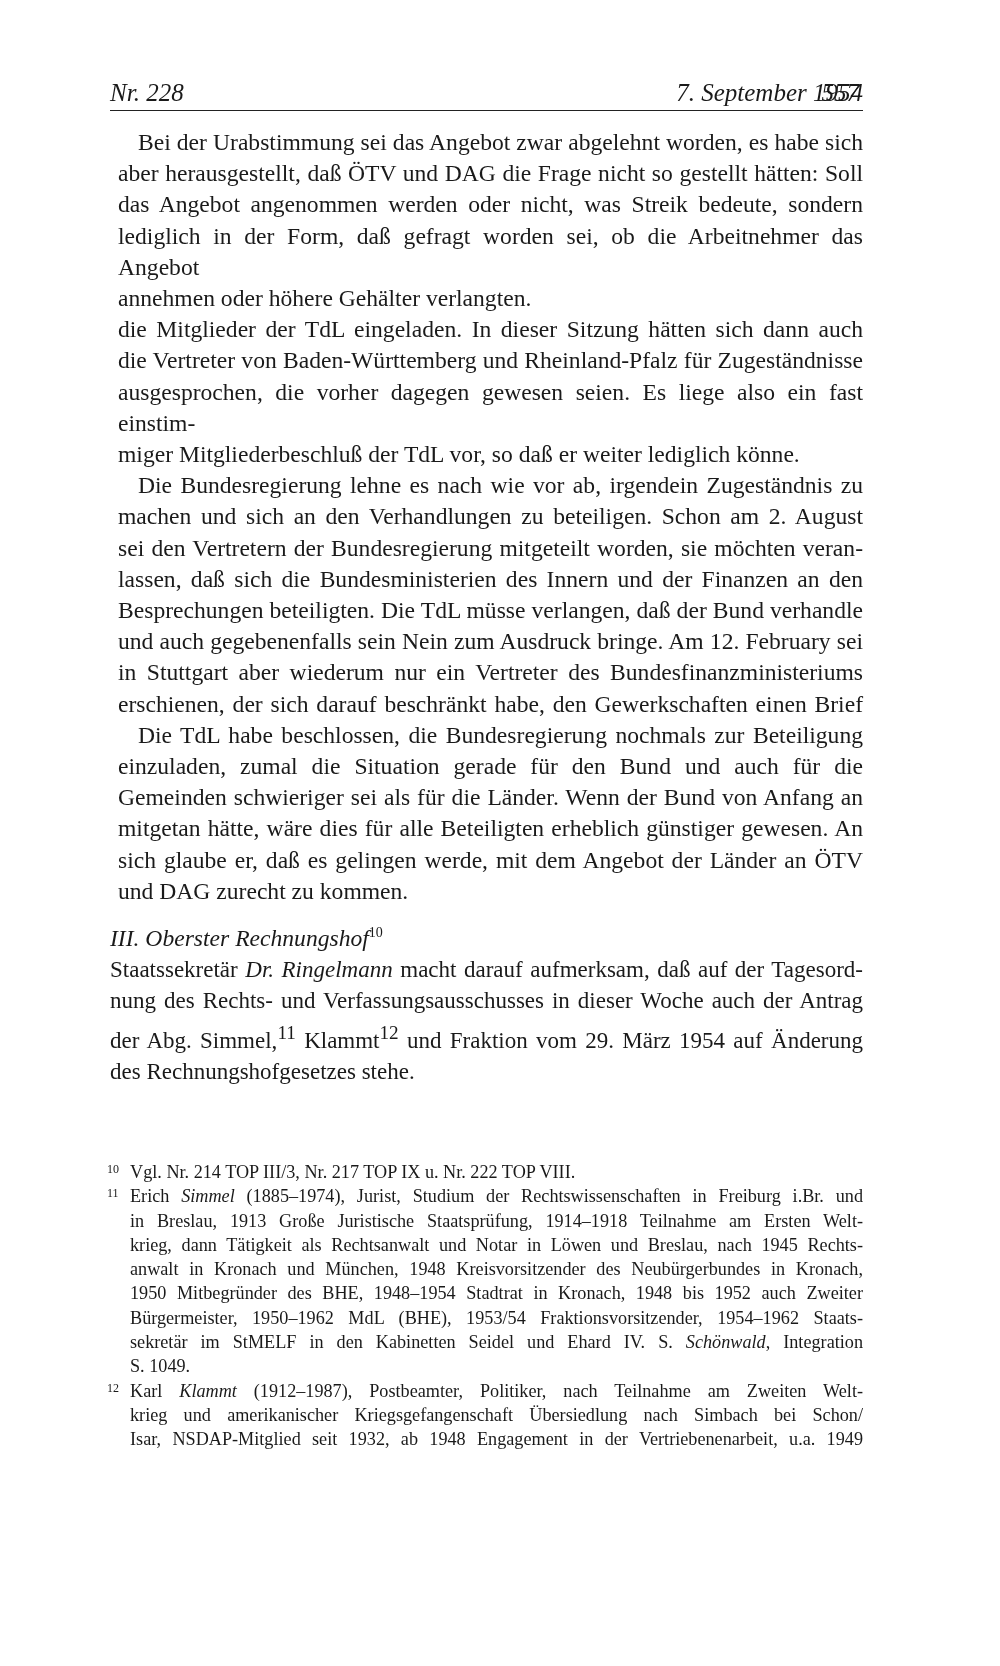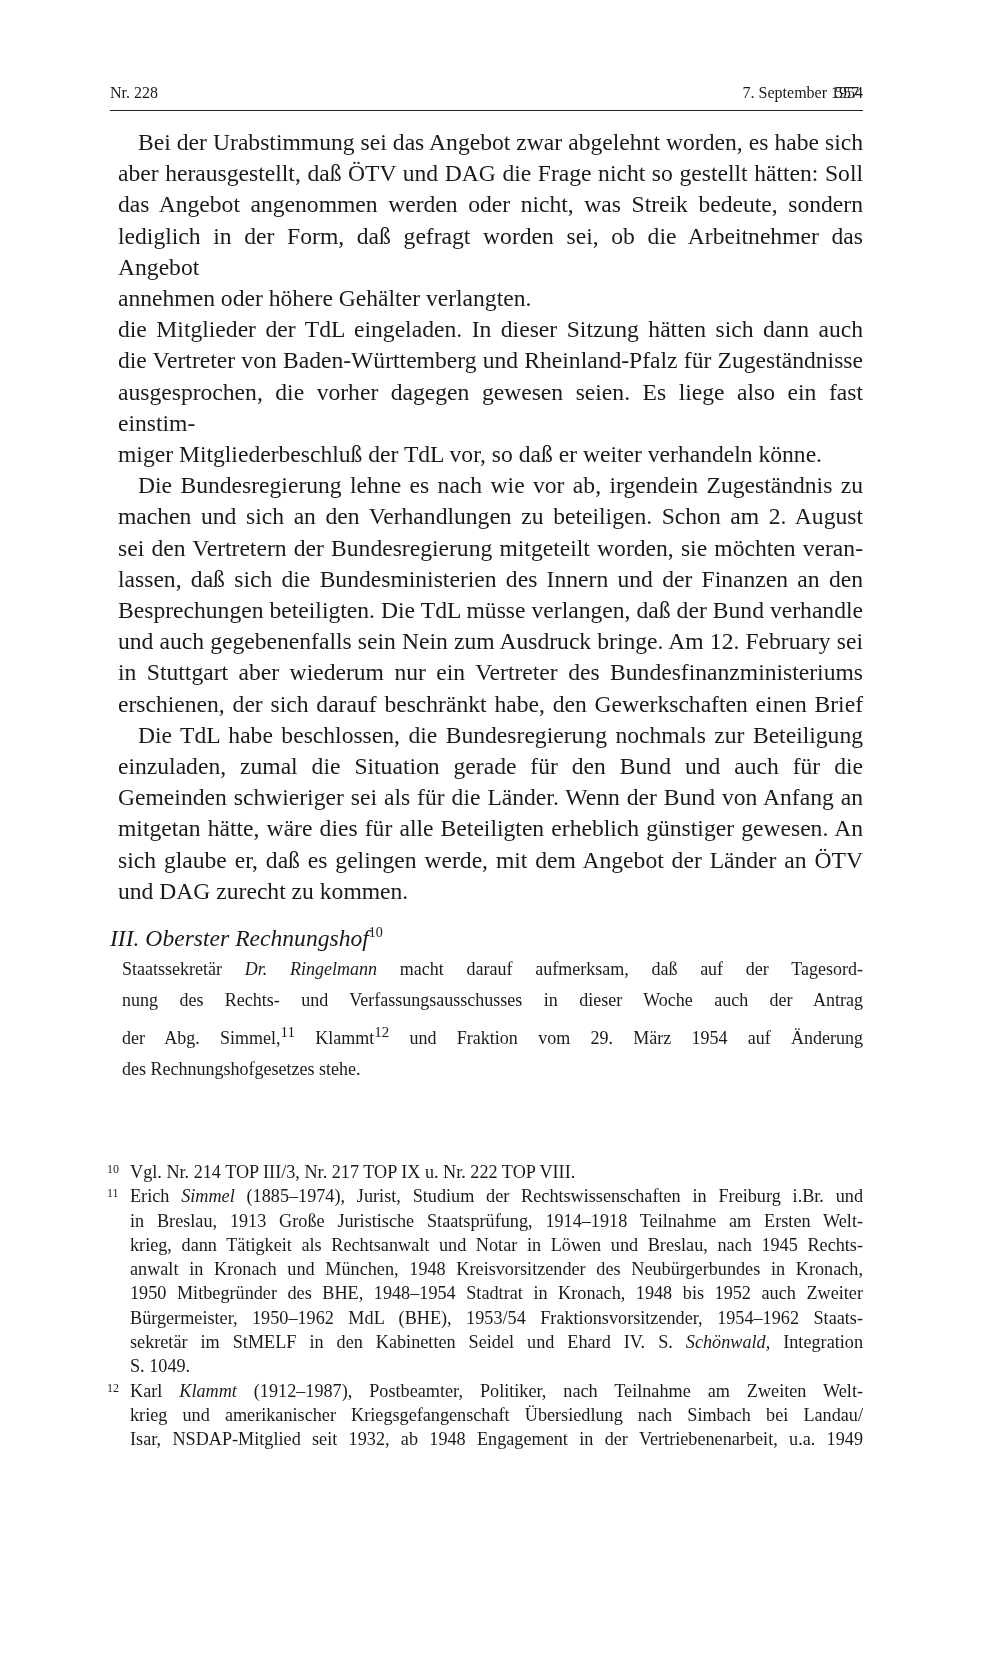--- a/index.html
+++ b/index.html
@@ -1,28 +1,28 @@
 <!DOCTYPE html>
 <html><head>
 <meta charset="utf-8">
 <style>
   html, body { margin: 0; padding: 0; background: #ffffff; }
   body { width: 1000px; height: 1666px; position: relative; overflow: hidden; color: #1a1a1a; font-family: "Liberation Serif", "DejaVu Serif", serif; }
   .page { position: absolute; left: 110px; top: 78px; width: 753px; }
-  .running-head { position: relative; height: 32px; font-size: 16px; line-height: 30px; border-bottom: 1.2px solid #222; }
+  .running-head { position: relative; height: 32px; font-size: 25px; line-height: 30px; border-bottom: 1.2px solid #222; font-style: italic; }
   .rh-left { position: absolute; left: 0; top: 0; }
   .rh-center { position: absolute; left: 0; right: 0; top: 0; text-align: right; }
   .rh-right { position: absolute; right: 4px; top: 0; }
   .body-text { margin-top: 16px; font-size: 23.6px; line-height: 31.2px; text-align: justify; hyphens: manual; margin-left: 8px; }
   .body-text p { margin: 0; text-indent: 20px; }
   .body-text p .line { display: block; text-align: justify; text-align-last: justify; }
   .body-text p .line.last { text-align-last: left; }
   .section-heading { margin-top: 16px; font-style: italic; font-size: 23.6px; line-height: 31.2px; }
   .section-heading sup, .body-text sup { font-size: 14px; line-height: 0; vertical-align: 9px; font-style: normal; }
-  .section-body { font-size: 18px; line-height: 31.2px; margin-left: 12px; }
+  .section-body { font-size: 23px; line-height: 31.2px; }
   .section-body .line { display: block; text-align: justify; text-align-last: justify; }
   .section-body .line.last { text-align-last: left; }
   .footnotes { position: absolute; left: 110px; top: 1160px; width: 753px; font-size: 18.2px; line-height: 24.3px; }
   .fn { position: relative; padding-left: 20px; margin-bottom: 0; }
   .fn-num { position: absolute; left: -3px; top: -3px; font-size: 12px; }
   .fn .line { display: block; text-align: justify; text-align-last: justify; }
   .fn .line.last { text-align-last: left; }
   em, i { font-style: italic; }
 </style>
 </head>
@@ -40,21 +40,21 @@
       <span class="line">Bei der Urabstimmung sei das Angebot zwar abgelehnt worden, es habe sich</span>
       <span class="line" style="text-indent:0">aber herausgestellt, daß ÖTV und DAG die Frage nicht so gestellt hätten: Soll</span>
       <span class="line" style="text-indent:0">das Angebot angenommen werden oder nicht, was Streik bedeute, sondern</span>
       <span class="line" style="text-indent:0">lediglich in der Form, daß gefragt worden sei, ob die Arbeitnehmer das Angebot</span>
       <span class="line last" style="text-indent:0">annehmen oder höhere Gehälter verlangten.</span>
     </p>
     <p>
       <span class="line" style="text-indent:0">die Mitglieder der TdL eingeladen. In dieser Sitzung hätten sich dann auch</span>
       <span class="line" style="text-indent:0">die Vertreter von Baden-Württemberg und Rheinland-Pfalz für Zugeständnisse</span>
       <span class="line" style="text-indent:0">ausgesprochen, die vorher dagegen gewesen seien. Es liege also ein fast einstim-</span>
-      <span class="line last" style="text-indent:0">miger Mitgliederbeschluß der TdL vor, so daß er weiter verhandeln könne.</span>
+      <span class="line last" style="text-indent:0">miger Mitgliederbeschluß der TdL vor, so daß er weiter lediglich könne.</span>
     </p>
     <p>
       <span class="line">Die Bundesregierung lehne es nach wie vor ab, irgendein Zugeständnis zu</span>
       <span class="line" style="text-indent:0">machen und sich an den Verhandlungen zu beteiligen. Schon am 2. August</span>
       <span class="line" style="text-indent:0">sei den Vertretern der Bundesregierung mitgeteilt worden, sie möchten veran-</span>
       <span class="line" style="text-indent:0">lassen, daß sich die Bundesministerien des Innern und der Finanzen an den</span>
       <span class="line" style="text-indent:0">Besprechungen beteiligten. Die TdL müsse verlangen, daß der Bund verhandle</span>
       <span class="line" style="text-indent:0">und auch gegebenenfalls sein Nein zum Ausdruck bringe. Am 12. February sei</span>
       <span class="line" style="text-indent:0">in Stuttgart aber wiederum nur ein Vertreter des Bundesfinanzministeriums</span>
       <span class="line" style="text-indent:0">erschienen, der sich darauf beschränkt habe, den Gewerkschaften einen Brief</span>
@@ -92,16 +92,16 @@
     <span class="line">krieg, dann Tätigkeit als Rechtsanwalt und Notar in Löwen und Breslau, nach 1945 Rechts-</span>
     <span class="line">anwalt in Kronach und München, 1948 Kreisvorsitzender des Neubürgerbundes in Kronach,</span>
     <span class="line">1950 Mitbegründer des BHE, 1948–1954 Stadtrat in Kronach, 1948 bis 1952 auch Zweiter</span>
     <span class="line">Bürgermeister, 1950–1962 MdL (BHE), 1953/54 Fraktionsvorsitzender, 1954–1962 Staats-</span>
     <span class="line"><span>sekretär im StMELF in den Kabinetten Seidel und Ehard IV. S. </span><i>Schönwald</i><span>, Integration</span></span>
     <span class="line last">S. 1049.</span>
   </div>
   <div class="fn">
     <span class="fn-num">12</span>
     <span class="line"><span>Karl </span><i>Klammt</i><span> (1912–1987), Postbeamter, Politiker, nach Teilnahme am Zweiten Welt-</span></span>
-    <span class="line">krieg und amerikanischer Kriegsgefangenschaft Übersiedlung nach Simbach bei Landau/</span>
+    <span class="line">krieg und amerikanischer Kriegsgefangenschaft Übersiedlung nach Simbach bei Schon/</span>
     <span class="line">Isar, NSDAP-Mitglied seit 1932, ab 1948 Engagement in der Vertriebenenarbeit, u.a. 1949</span>
   </div>
 </div>
 
 </body></html>

